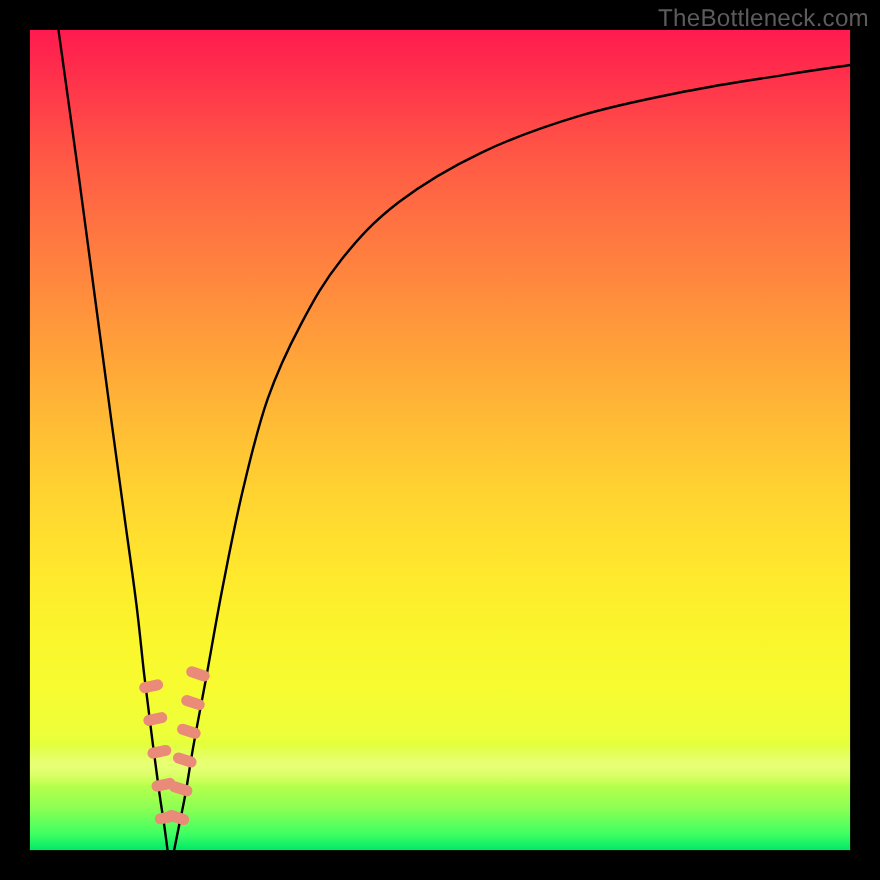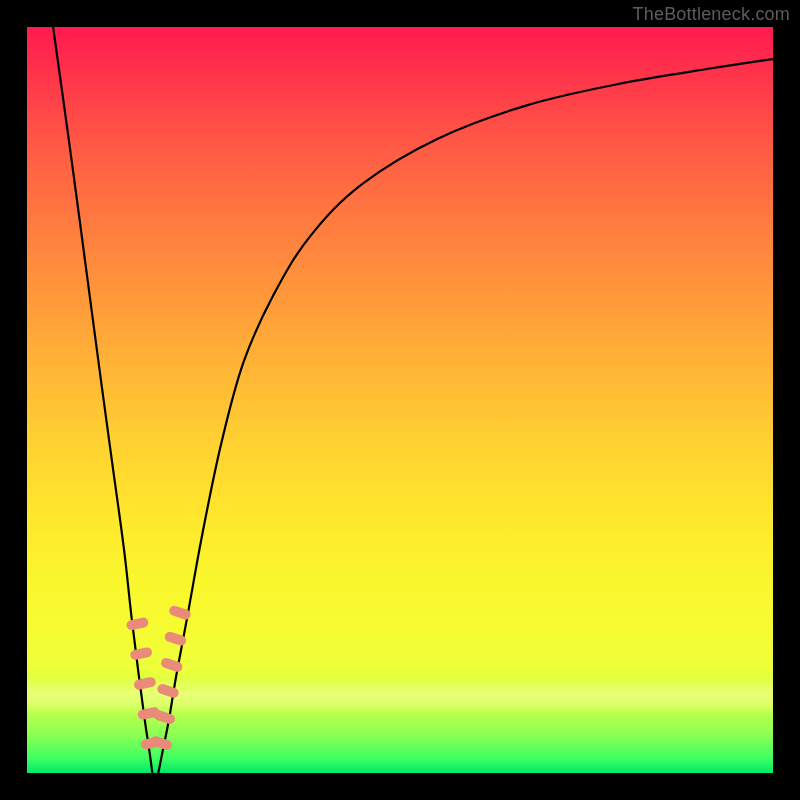--- a/index.html
+++ b/index.html
@@ -69,21 +69,21 @@
     top: 0; left: 0;
     width: 746px;
     height: 746px;
     overflow: visible;
   }
   .watermark {
     position: absolute;
     top: 4px;
     right: 10px;
     color: #5c5c5c;
-    font-size: 18px;
+    font-size: 22px;
     font-weight: 400;
     letter-spacing: 0.2px;
     user-select: none;
   }
 </style>
 </head>
 <body>
 
 <div class="frame">
   <div class="plot-area">

